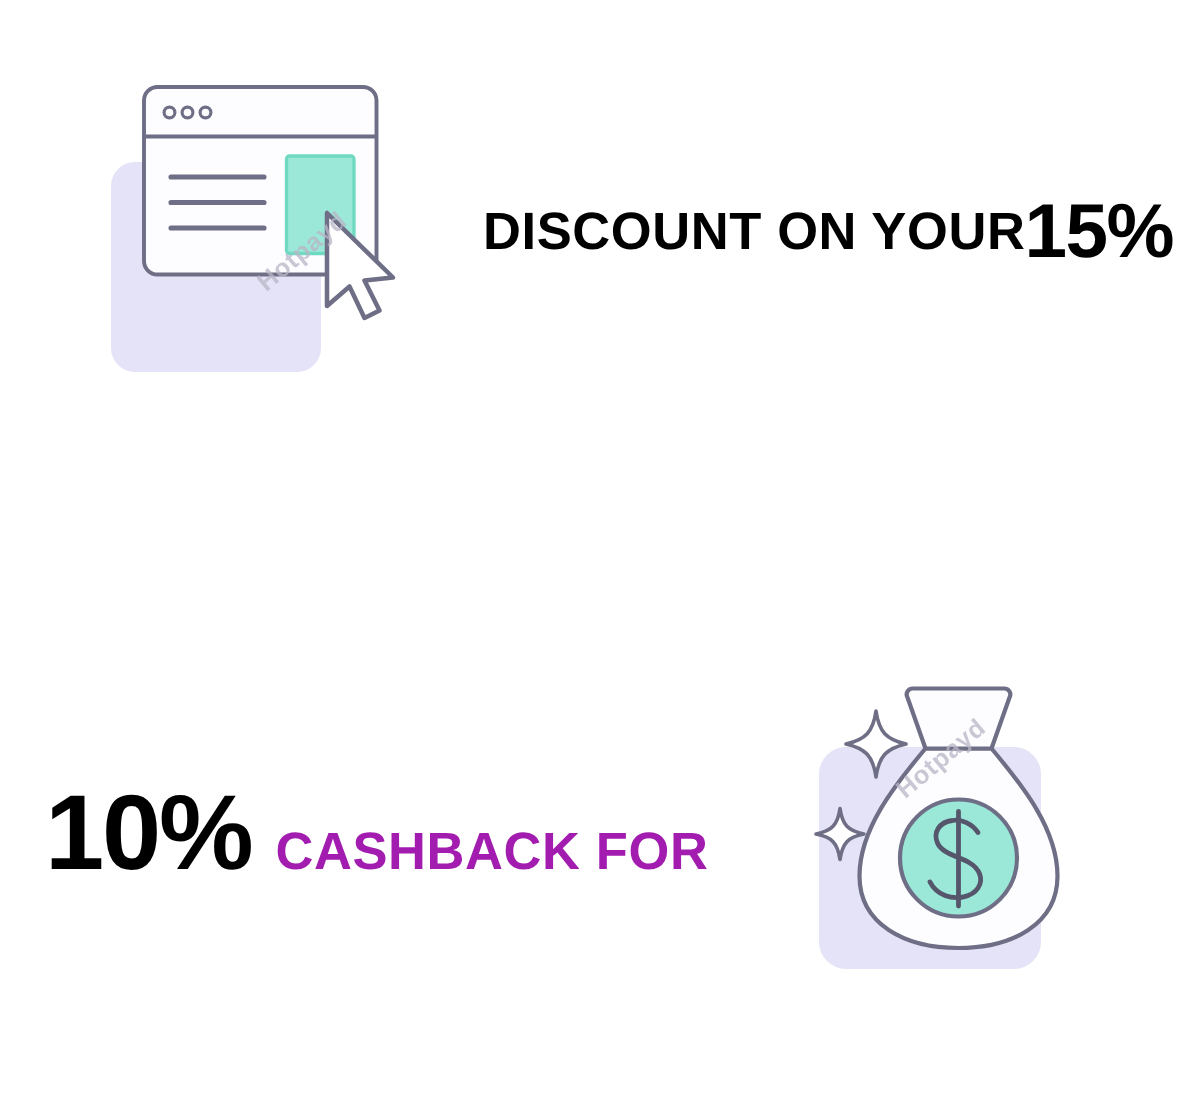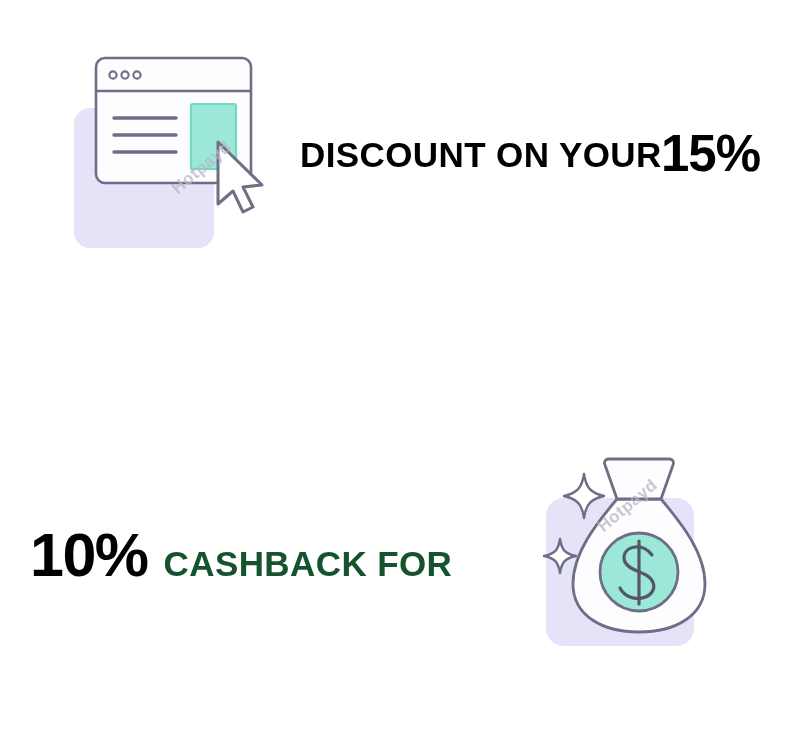--- a/index.html
+++ b/index.html
@@ -69,20 +69,21 @@
   .headline {
     color: #000000;
     font-weight: 800;
     letter-spacing: 0.2px;
     line-height: 1.02;
     text-transform: uppercase;
     font-stretch: condensed;
   }
 
   #discount-text {
+    margin-left: 22px;
     width: 460px;
     position: relative;
   }
   .disc-line {
     font-size: 35px;
     font-weight: 800;
     letter-spacing: 0.5px;
     display: block;
     white-space: nowrap;
   }
@@ -105,32 +106,32 @@
     margin-left: 30px;
     width: 500px;
     position: relative;
   }
   .cash-row1 {
     display: flex;
     align-items: baseline;
     white-space: nowrap;
   }
   #cashback-percent {
-    font-size: 61px;
+    font-size: 71px;
     font-weight: 800;
     letter-spacing: -1.5px;
     line-height: 1;
     color: #000;
   }
   #cashback-line1 {
     font-size: 35px;
     font-weight: 800;
     letter-spacing: 0.4px;
     margin-left: 16px;
-    color: #14532d;
+    color: #a21caf;
   }
   #cashback-line2 {
     display: block;
     font-size: 35px;
     font-weight: 800;
     letter-spacing: 0.4px;
     margin-top: 2px;
     color: #000;
     white-space: nowrap;
   }

